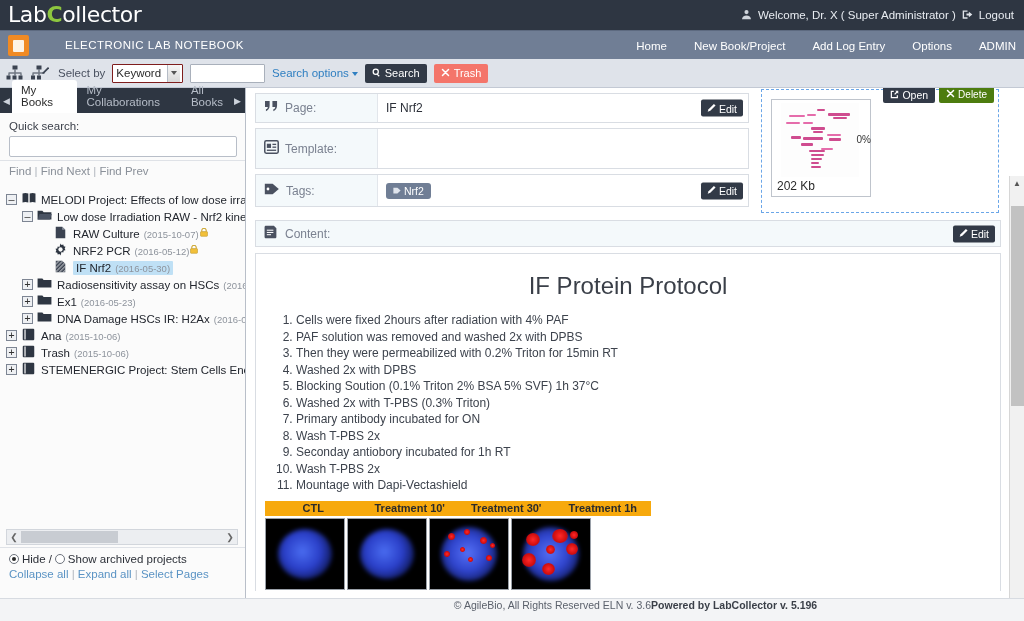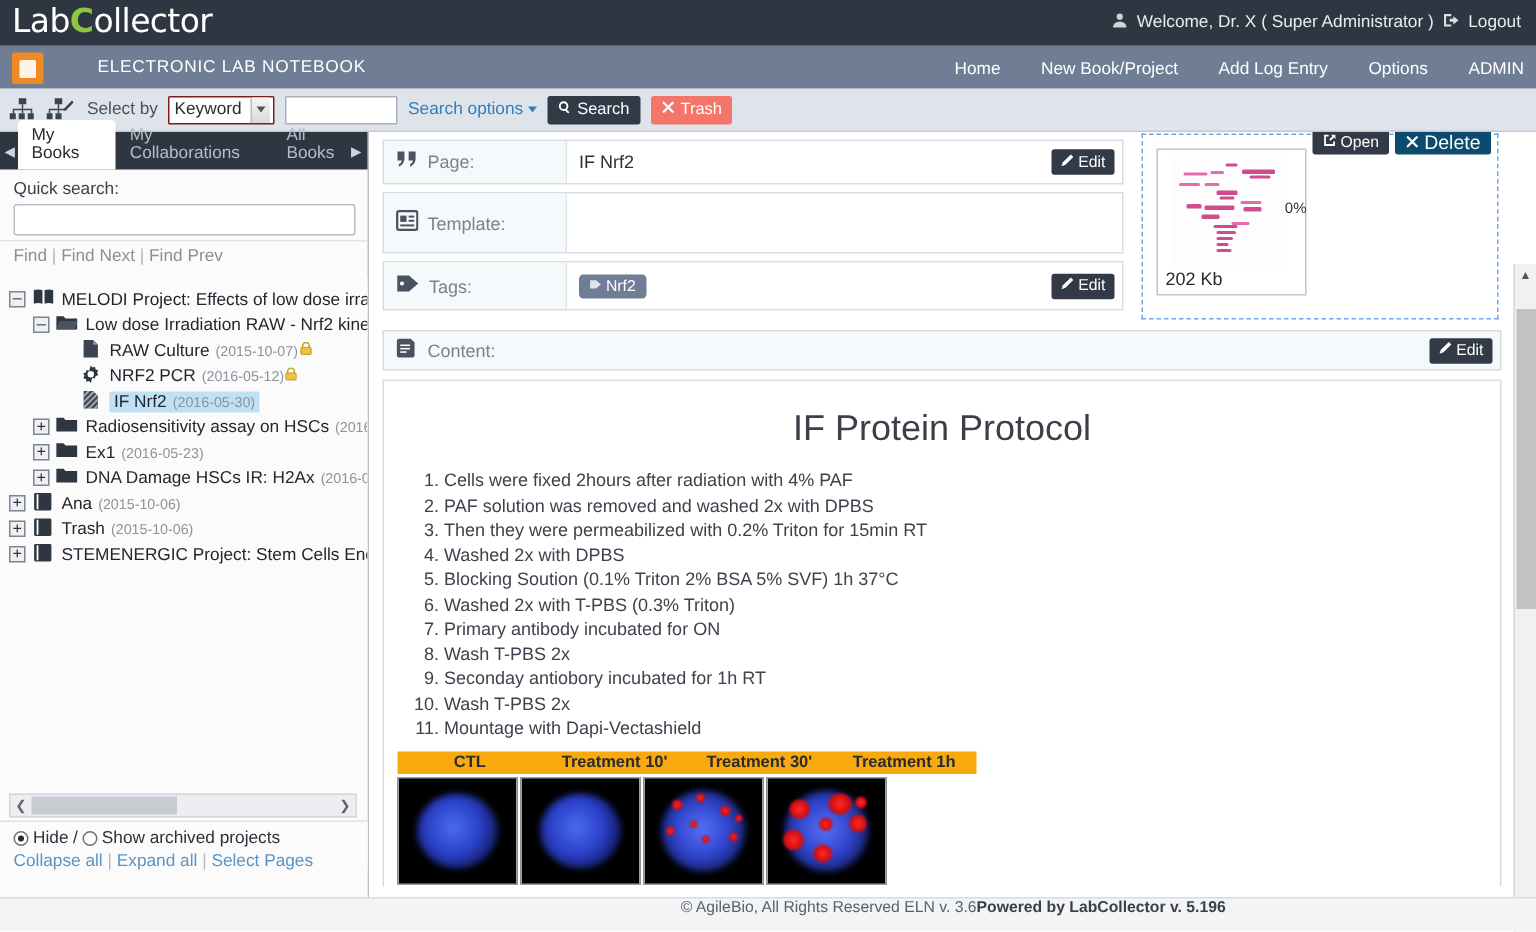--- a/index.html
+++ b/index.html
@@ -233,21 +233,21 @@
   }
   .attach-btns {
     position: absolute; right: 4px; top: -4px; display: flex; gap: 4px; z-index: 4;
   }
   .btn-open {
     background: #323a47; color: #fff; font-size: 10.5px; height: 17px;
     border-radius: 2px; padding: 0 7px; display: flex; align-items: center; gap: 3px;
     cursor: pointer;
   }
   .btn-delete {
-    background: #0c4a6e; color: #fff; font-size: 13px; height: 17px;
+    background: #4d7c0f; color: #fff; font-size: 10px; height: 17px;
     border-radius: 2px; padding: 0 7px; display: flex; align-items: center; gap: 3px;
     cursor: pointer;
   }
   .thumb-card {
     position: absolute; left: 9px; top: 9px; width: 100px; height: 98px;
     border: 1px solid #bfc4cc; background: #fff; padding: 3px;
   }
   .thumb-img {
     width: 78px; height: 74px; background: #fdfdfd; position: relative; overflow: hidden;
     margin-left: 6px;

